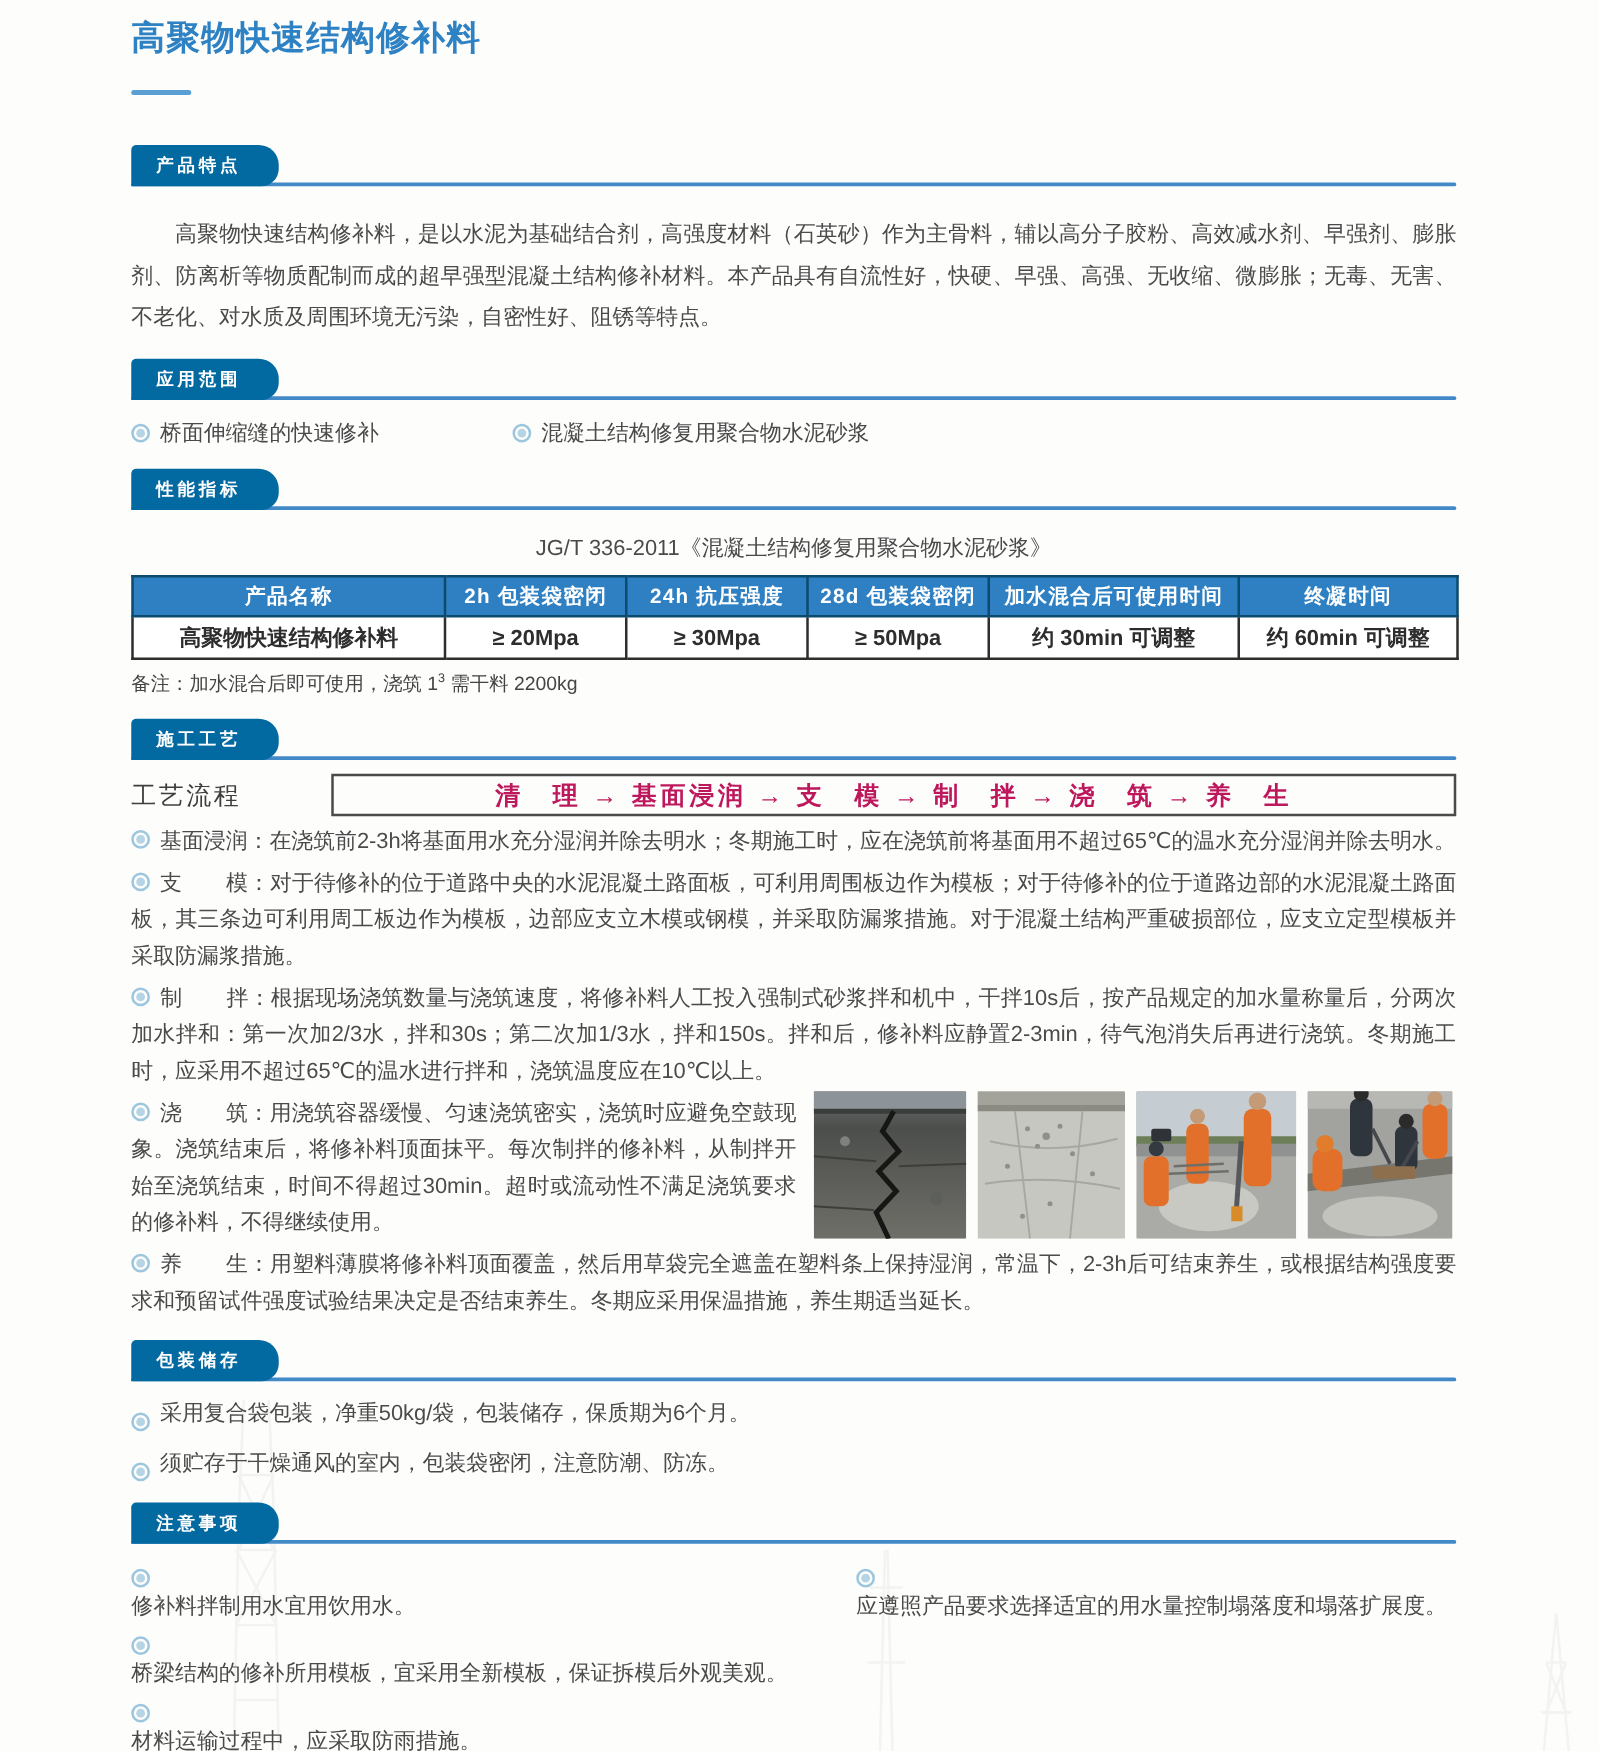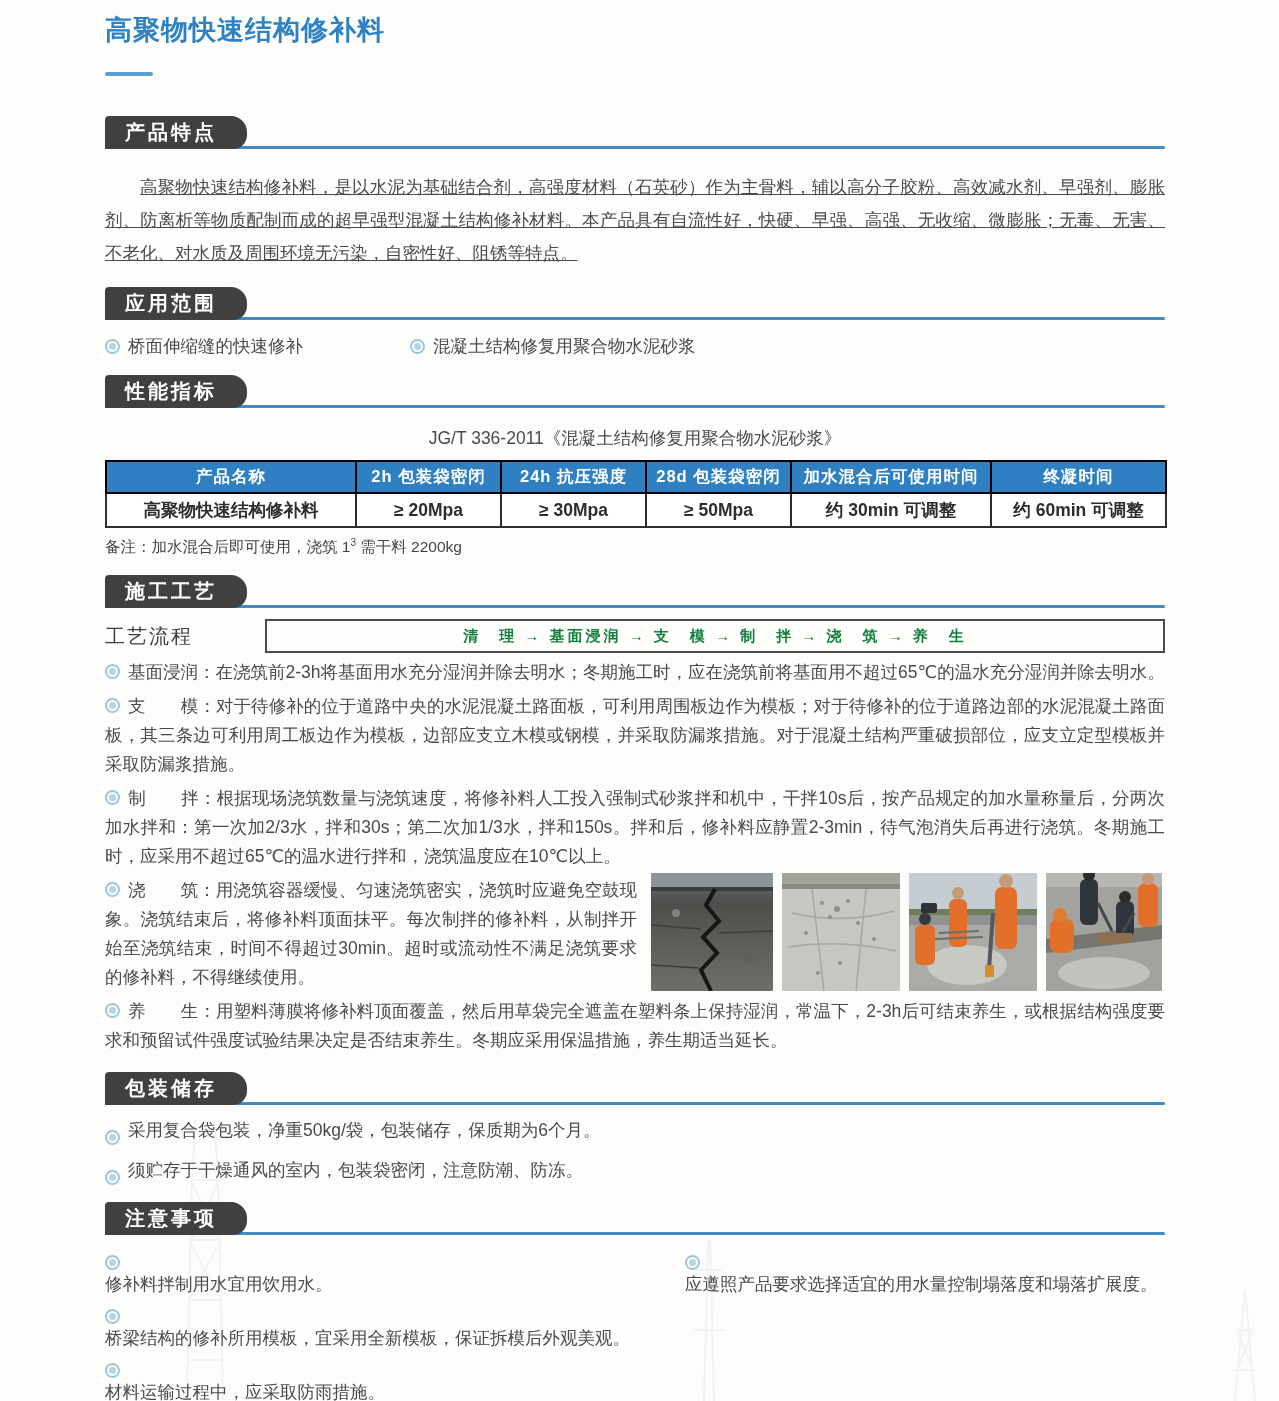--- a/index.html
+++ b/index.html
@@ -13,51 +13,51 @@
 
   
   .doc-title { margin:0; font-size:27px; font-weight:bold; color:#2e82c4; letter-spacing:1px; }
   .title-underline { width:48px; height:4px; background:#5a9fd4; margin-top:24px; border-radius:2px; }
 
   
   .sec-head { position:relative; height:33px; }
   .sec-head .sec-line { position:absolute; left:0; right:0; bottom:0; height:3px; background:#4189c7; border-radius:2px; }
   .sec-head .sec-tab {
     position:absolute; left:0; bottom:0; height:33px; line-height:33px;
-    background:#404040; color:#fff; font-size:20px; font-weight:bold; letter-spacing:3px;
+    background:#0369a1; color:#fff; font-size:14px; font-weight:bold; letter-spacing:3px;
     padding:0 30px 0 20px; border-radius:4px 16px 14px 0;
   }
   .mt-sec1 { margin-top:40px; } .mt-sec { margin-top:17px;text-align:center; }
 
   
   .bullet {
     display:inline-block; width:15px; height:15px; border-radius:50%;
     border:2px solid #9cc6de; position:relative; vertical-align:-2px; margin-right:8px; flex:none;
   }
   .bullet::after { content:""; position:absolute; left:2px; top:2px; width:7px; height:7px; border-radius:50%; background:#b5d4e6; }
 
-  .features-para { margin:22px 0 0; font-size:17.5px; line-height:33px; text-indent:2em; text-align:justify; color:#4a4a4a;text-decoration:underline; }
+  .features-para { margin:22px 0 0; font-size:17.5px; line-height:33px; text-indent:2em; text-align:justify; color:#4a4a4a; }
 
   .app-row { display:flex; margin-top:14px; font-size:17.5px; color:#4a4a4a; }
   .app-item { display:flex; align-items:center; }
   .app-item.first { width:305px; }
 
   .standard { margin-top:18px; text-align:center; font-size:17.5px; color:#4a4a4a; }
 
   table.perf { width:1060px; border-collapse:collapse; table-layout:fixed; margin-top:10px; }
-  table.perf th { background:#2e80c3; color:#fff; font-size:16.5px; font-weight:bold; height:32px; border:2px solid #000000; letter-spacing:1px; }
+  table.perf th { background:#2e80c3; color:#fff; font-size:16.5px; font-weight:bold; height:32px; border:2px solid #0c4a6e; letter-spacing:1px; }
   table.perf td { background:#fff; color:#2d2d2d; font-size:17.5px; font-weight:bold; height:34px; text-align:center; border:2px solid #2e2e2e; }
 
   .perf-note { margin-top:9px; font-size:15.5px; color:#444; }
   .perf-note sup { font-size:10px; }
 
   .flow-row { display:flex; align-items:center; margin-top:11px;gap:20px; }
   .flow-label { width:140px; font-size:20px; color:#3f3f3f; letter-spacing:2px; }
   .flow-box { flex:1; height:34px; border:2px solid #4a4a4a; display:flex; align-items:center; justify-content:center;
-              font-size:15px; font-weight:bold; letter-spacing:3px; color:#15803d; }
+              font-size:20px; font-weight:bold; letter-spacing:3px; color:#be185d; }
 
   .steps { margin-top:5px; }
   .step { margin:5px 0 0; font-size:17.5px; line-height:29px; text-align:justify; color:#4a4a4a; }
   .step .bullet { vertical-align:-1px; }
   .step.after-photos { clear:both; }
 
   .photo-strip { float:right; width:514px; height:118px; display:flex; gap:9px; margin:2px 0 4px 14px; }
   .photo-strip svg { height:118px; display:block; border-radius:1px; }
 
   .pack-items .pack-item { display:flex; align-items:flex-end; margin-top:11px; font-size:17.5px; line-height:29px; color:#4a4a4a; }

